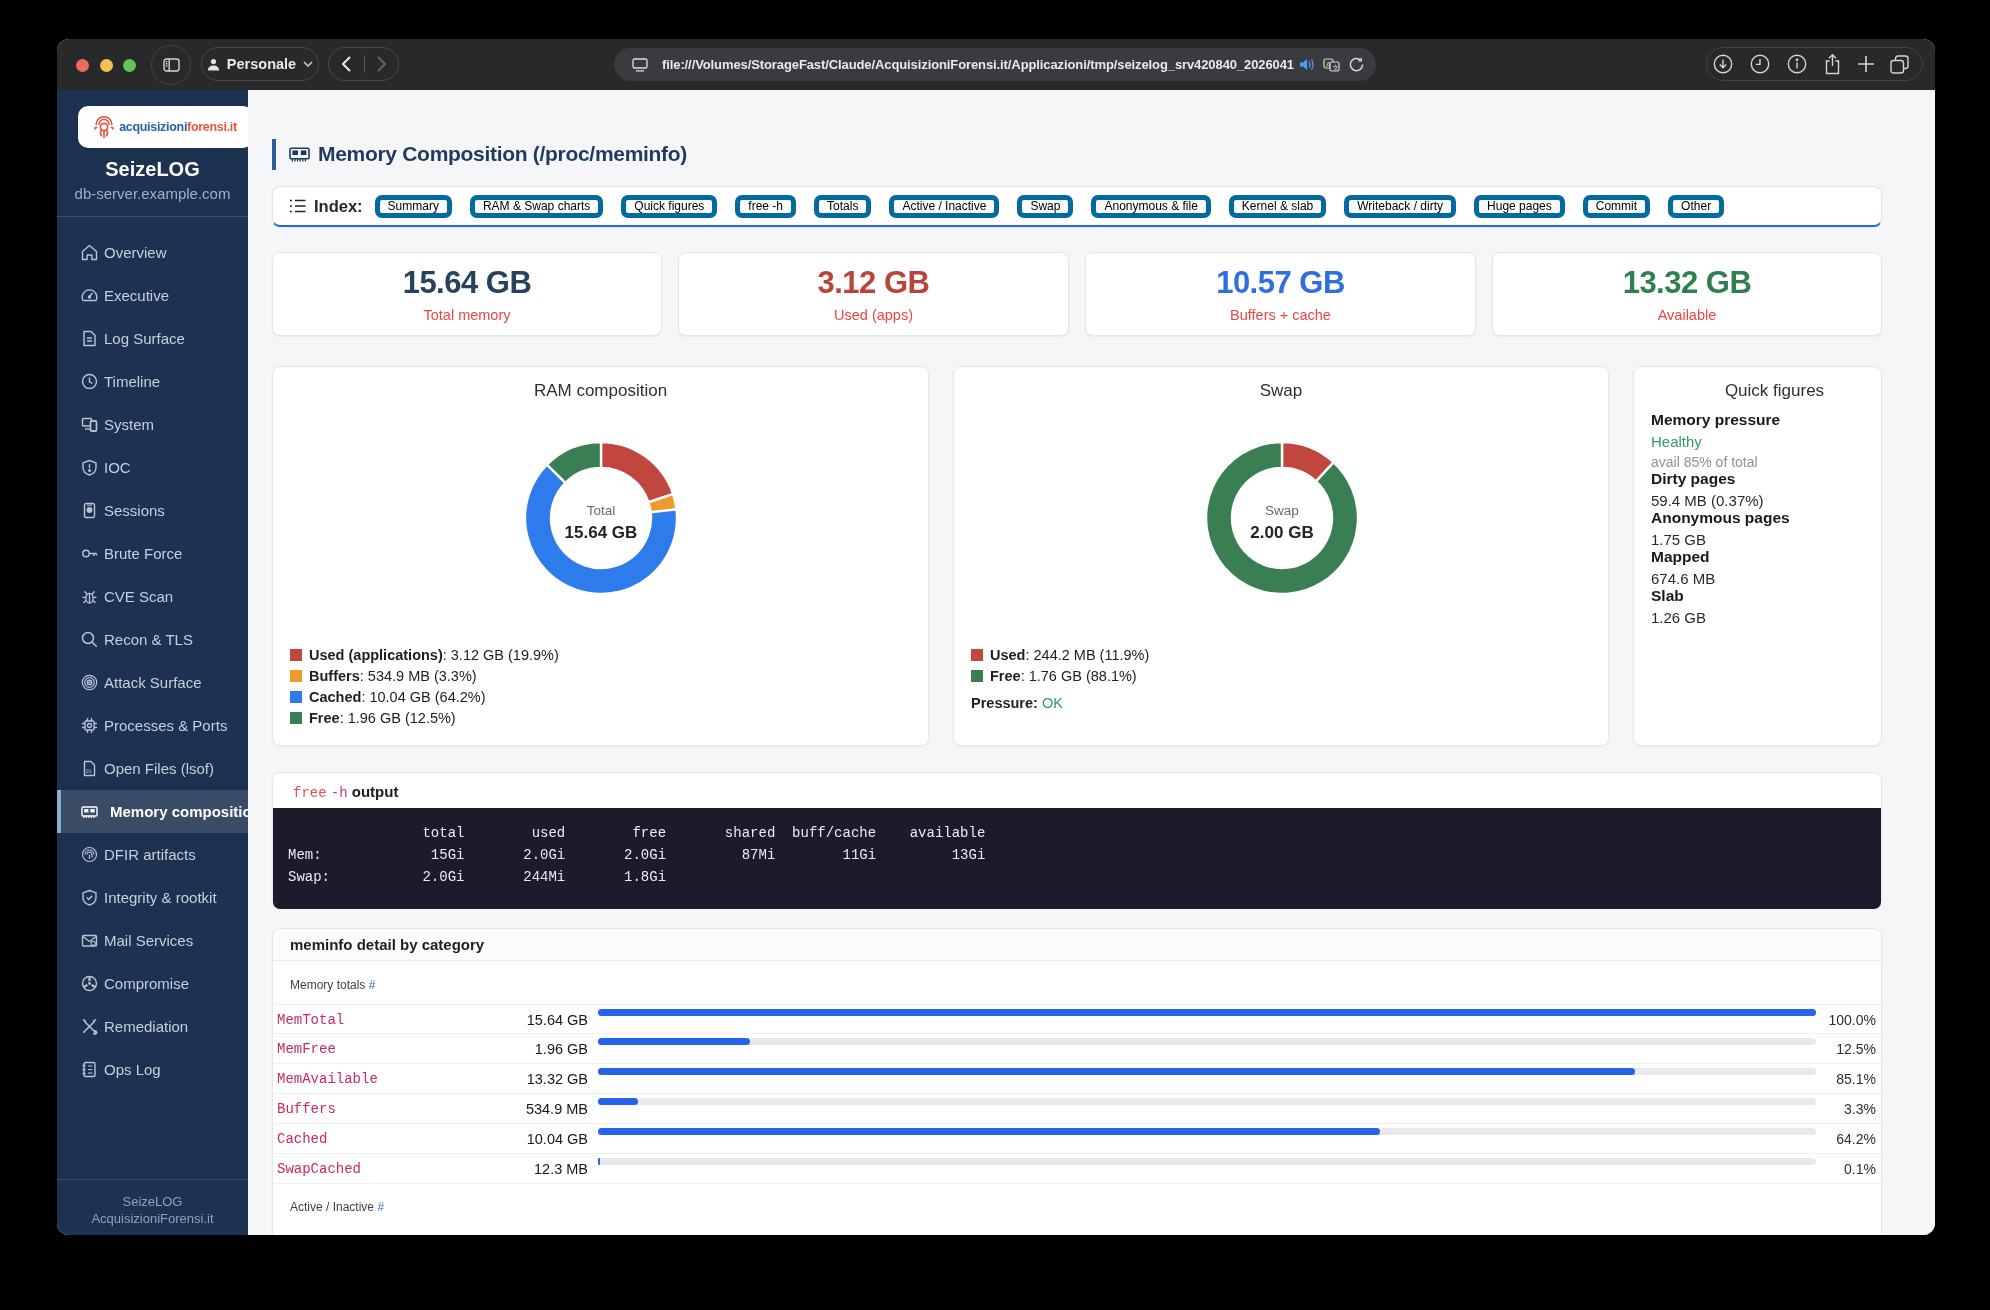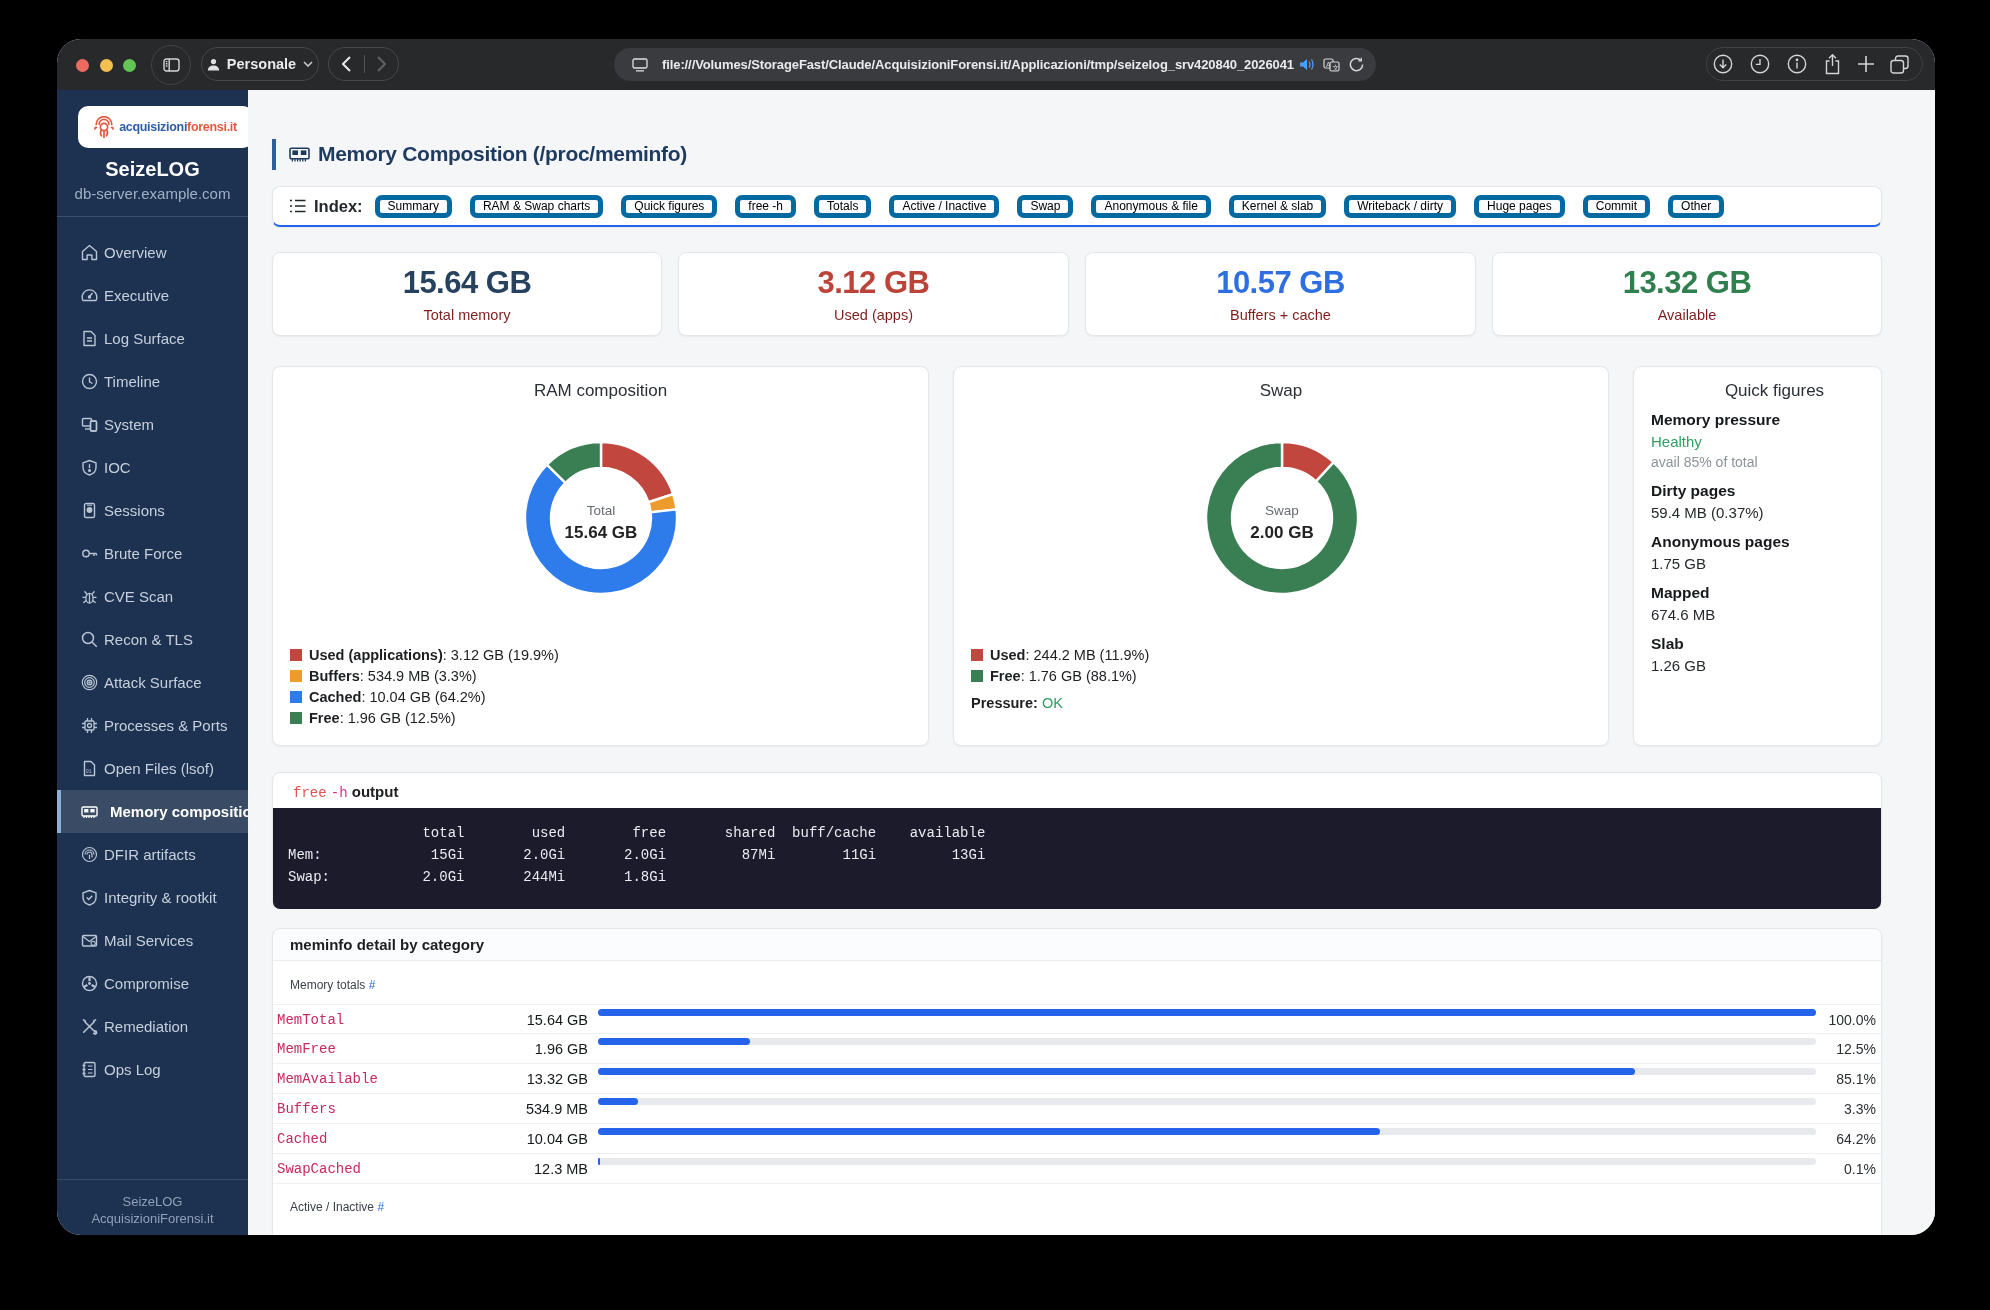--- a/index.html
+++ b/index.html
@@ -1,16 +1,16 @@
 <!DOCTYPE html>
 <html><head><meta charset="utf-8">
 <style>
 *{margin:0;padding:0;box-sizing:border-box}
 html,body{width:1990px;height:1310px;background:#000;font-family:"Liberation Sans",sans-serif;overflow:hidden}
-.window{position:absolute;left:57px;top:39px;width:1878px;height:1196px;border-radius:24px;overflow:hidden;background:#f5f6f8}
+.window{position:absolute;left:57px;top:39px;width:1878px;height:1196px;border-radius:12px;overflow:hidden;background:#f5f6f8}
 
 .toolbar{position:relative;height:51px;background:#28292b}
 .tl{position:absolute;top:19.5px;width:13px;height:13px;border-radius:50%}
 .circbtn{position:absolute;left:94px;top:6px;width:40px;height:40px;border-radius:50%;border:1px solid #414345;display:flex;align-items:center;justify-content:center}
 .pill{position:absolute;top:8px;height:34px;border:1px solid #47484b;border-radius:17px;display:flex;align-items:center;color:#e9eaeb}
 .urlbar{position:absolute;left:557px;top:9px;width:762px;height:33px;background:#3a3b3e;border-radius:16.5px;display:flex;align-items:center;color:#e9eaeb}
 .urltxt{font-size:13px;font-weight:700;letter-spacing:-.1px;white-space:nowrap;overflow:hidden}
 svg.ic{display:block}
 
 .app{display:flex;height:1145px}
@@ -33,25 +33,25 @@
 .main{position:relative;flex:1;background:#f5f6f8}
 .card{position:absolute;background:#fff;border:1px solid #e4e6ea;border-radius:8px;box-shadow:0 1px 2px rgba(16,24,40,.05)}
 .h1row{position:absolute;left:24px;top:48px;height:32px;display:flex;align-items:center}
 .vbar{width:4px;height:31px;background:#2c5f9e;margin-right:13px}
 .h1t{font-size:21px;font-weight:700;color:#1e3a5f;letter-spacing:-.3px}
 .idx{left:24px;top:96px;width:1610px;height:41px;border-bottom:2.5px solid #2563eb;display:flex;align-items:center;padding-left:16px}
 .idxlab{font-size:16.5px;font-weight:700;color:#23272c;margin:0 12px 0 8px}
 .chip{height:23px;border:5px solid #0369a1;border-radius:7px;background:#fbfcfd;color:#000000;font-size:12px;display:flex;align-items:center;padding:0 8px;margin-right:18px;white-space:nowrap}
 .stat{height:84px;display:flex;flex-direction:column;align-items:center;justify-content:center}
 .statv{font-size:31px;font-weight:700;letter-spacing:-.5px}
-.statl{font-size:14.5px;color:#7f1d1d;margin-top:6px}
+.statl{font-size:14.5px;color:#ef4444;margin-top:6px}
 .ctitle{position:absolute;top:14px;width:100%;text-align:center;font-size:17px;color:#2b2f36}
 .leg{position:absolute;font-size:14.5px;color:#1c1e21;display:flex;align-items:center}
 .lsq{width:12px;height:12px;margin-right:7px;flex:none}
-.qf h4{font-size:15.5px;color:#17191c;margin-top:12px}
+.qf h4{font-size:15.5px;color:#17191c;}
 .qf .v{font-size:15px;color:#26292d;margin-top:4px}
 .dcenter{position:absolute;text-align:center;width:160px}
 .dc1{font-size:13.5px;color:#666b72}
 .dc2{font-size:17px;font-weight:700;color:#222;margin-top:5px}
 pre{font-family:"Liberation Mono",monospace}
 .term{position:absolute;left:0;top:35px;width:100%;height:101px;background:#1b1b2b;border-radius:0 0 7px 7px;color:#eceaf2}
 .term pre{font-size:14px;line-height:22px;padding:14px 0 0 15px}
 .mrow{position:relative;height:30px;border-bottom:1px solid #eef0f3}
 .mname{position:absolute;left:4px;top:7px;font-family:"Liberation Mono",monospace;font-size:14px;color:#c9295f}
 .mval{position:absolute;left:0;top:7px;width:315px;text-align:right;font-size:14.5px;color:#15181b}

